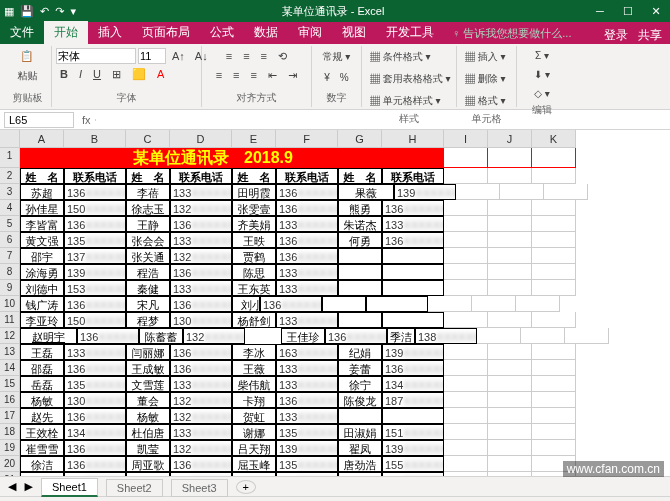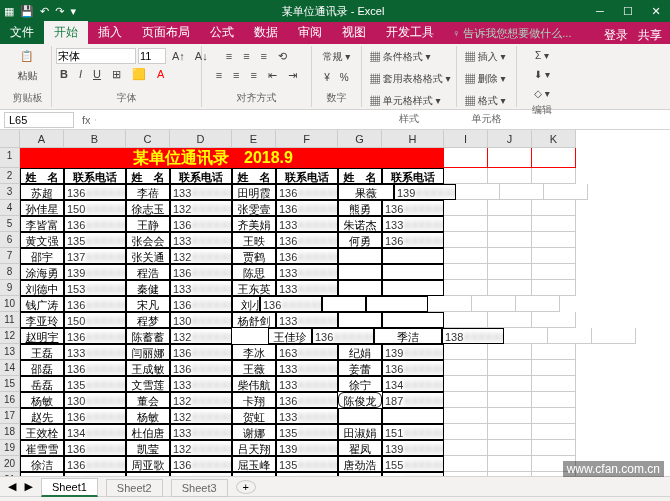--- a/index.html
+++ b/index.html
@@ -347,27 +347,27 @@
               <div class="cell border phone" style="width: 62px;">130<span class="blur">XXXXXXXX</span></div>
               <div class="cell border name" style="width: 44px;">杨舒剑</div>
               <div class="cell border phone" style="width: 62px;">133<span class="blur">XXXXXXXX</span></div>
               <div class="cell border name" style="width: 44px;"></div>
               <div class="cell border phone" style="width: 62px;"></div>
               <div class="cell" style="width: 44px;"></div>
               <div class="cell" style="width: 44px;"></div>
               <div class="cell" style="width: 44px;"></div>
             </div>
             <div class="row data-row">
-              <div class="cell border name" style="width: 44px; text-decoration: underline;">赵明宇</div>
+              <div class="cell border name" style="width: 57px; text-decoration: underline;">赵明宇</div>
               <div class="cell border phone" style="width: 62px;">136<span class="blur">XXXXXXXX</span></div>
               <div class="cell border name" style="width: 44px;">陈蓄蓄</div>
               <div class="cell border phone" style="width: 62px;">132<span class="blur">XXXXXXXX</span></div>
               <div class="cell border name" style="width: 44px; margin-left: 36px;">王佳珍</div>
               <div class="cell border phone" style="width: 62px;">136<span class="blur">XXXXXXXX</span></div>
-              <div class="cell border name" style="width: 68px;">季洁</div>
+              <div class="cell border name" style="width: 28px;">季洁</div>
               <div class="cell border phone" style="width: 62px;">138<span class="blur">XXXXXXXX</span></div>
               <div class="cell" style="width: 44px;"></div>
               <div class="cell" style="width: 44px;"></div>
               <div class="cell" style="width: 44px;"></div>
             </div>
             <div class="row data-row">
               <div class="cell border name" style="width: 44px;">王磊</div>
               <div class="cell border phone" style="width: 62px;">133<span class="blur">XXXXXXXX</span></div>
               <div class="cell border name" style="width: 44px;">闫丽娜</div>
               <div class="cell border phone" style="width: 62px;">136<span class="blur">XXXXXXXX</span></div>
@@ -405,21 +405,21 @@
               <div class="cell" style="width: 44px;"></div>
               <div class="cell" style="width: 44px;"></div>
             </div>
             <div class="row data-row">
               <div class="cell border name" style="width: 44px;">杨敏</div>
               <div class="cell border phone" style="width: 62px;">130<span class="blur">XXXXXXXX</span></div>
               <div class="cell border name" style="width: 44px;">董会</div>
               <div class="cell border phone" style="width: 62px;">132<span class="blur">XXXXXXXX</span></div>
               <div class="cell border name" style="width: 44px;">卡翔</div>
               <div class="cell border phone" style="width: 62px;">136<span class="blur">XXXXXXXX</span></div>
-              <div class="cell border name" style="width: 44px; border-radius: 6px;">陈俊龙</div>
+              <div class="cell border name" style="width: 44px;">陈俊龙</div>
               <div class="cell border phone" style="width: 62px;">187<span class="blur">XXXXXXXX</span></div>
               <div class="cell" style="width: 44px;"></div>
               <div class="cell" style="width: 44px;"></div>
               <div class="cell" style="width: 44px;"></div>
             </div>
             <div class="row data-row">
               <div class="cell border name" style="width: 44px;">赵先</div>
               <div class="cell border phone" style="width: 62px;">136<span class="blur">XXXXXXXX</span></div>
               <div class="cell border name" style="width: 44px;">杨敏</div>
               <div class="cell border phone" style="width: 62px;">132<span class="blur">XXXXXXXX</span></div>

